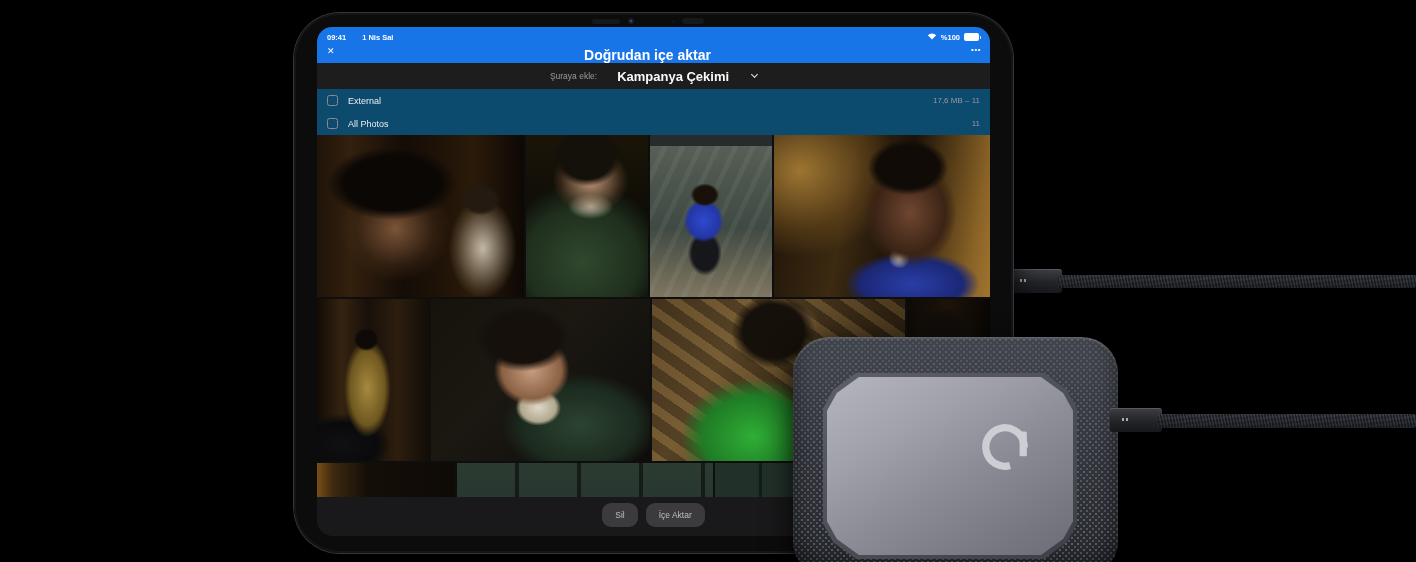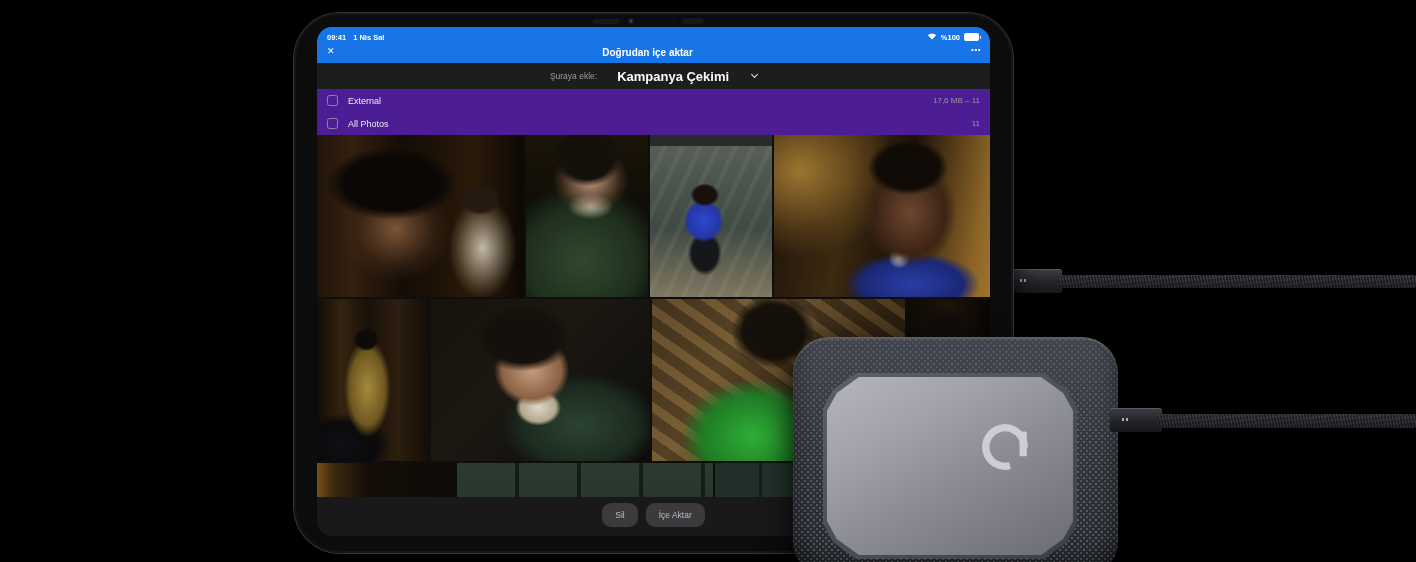--- a/index.html
+++ b/index.html
@@ -14,40 +14,40 @@
   .cam-dot{position:absolute;width:6px;height:6px;border-radius:50%;background:#1b1f29;}
   .cam-dot::after{content:"";position:absolute;left:2px;top:2px;width:2px;height:2px;border-radius:50%;background:#3a5a8c;}
   .tiny-dot{position:absolute;width:3px;height:3px;border-radius:50%;background:#141519;}
 
   .screen{position:absolute;left:23px;top:14px;width:673px;height:509px;border-radius:15px;
           overflow:hidden;background:#0e0e0e;}
 
   
   .hdr-blue{position:absolute;left:0;top:0;width:673px;height:36px;background:#1875E8;}
   .statusbar{display:flex;justify-content:space-between;align-items:center;height:17px;padding:3px 9px 0 10px;}
-  .st-left{display:flex;gap:7px;align-items:center;color:#fff;font-size:7.5px;font-weight:bold;}
+  .st-left{display:flex;gap:16px;align-items:center;color:#fff;font-size:7.5px;font-weight:bold;}
   .st-right{display:flex;gap:4px;align-items:center;color:#fff;font-size:7.5px;font-weight:bold;}
   .batt{display:flex;align-items:center;}
   .batt-body{width:15px;height:7.5px;background:#fff;border-radius:2px;}
   .batt-tip{width:1.5px;height:3px;background:#fff;border-radius:0 1px 1px 0;margin-left:.5px;}
   .titlebar{position:relative;height:19px;}
   .close-x{position:absolute;left:10px;top:2px;color:#fff;font-size:9px;cursor:pointer;}
-  .hdr-title{position:absolute;left:0;right:12px;top:3px;text-align:center;color:#fff;font-size:10px;font-weight:600;}
+  .hdr-title{position:absolute;left:0;right:12px;top:3px;text-align:center;color:#fff;font-size:14px;font-weight:600;}
   .more-dots{position:absolute;right:9px;top:1px;color:#fff;font-size:8px;letter-spacing:.5px;cursor:pointer;}
 
   
   .addto{position:absolute;left:0;top:36px;width:673px;height:26px;background:#1d1d1e;
          display:flex;align-items:center;justify-content:center;gap:20px;}
   .addto-label{color:#9b9b9e;font-size:8.5px;}
   .addto-value{color:#fafafa;font-size:13px;font-weight:700;}
   .chev{width:5px;height:5px;border-right:1.5px solid #e8e8e8;border-bottom:1.5px solid #e8e8e8;
         transform:rotate(45deg);margin-top:-3px;margin-left:3px;}
 
   
-  .src-row{position:absolute;left:0;width:673px;height:23px;background:#4c1d95;
+  .src-row{position:absolute;left:0;width:673px;height:23px;background:#0c4a6e;
            display:flex;align-items:center;padding:0 10px;}
   .src-row.r1{top:62px;} .src-row.r2{top:85px;}
   .cbx{width:11px;height:11px;border:1px solid #8a8a8f;border-radius:2.5px;background:transparent;cursor:pointer;}
   .src-label{color:#ececee;font-size:9px;margin-left:10px;}
   .src-meta{margin-left:auto;color:#98989c;font-size:8px;}
 
   
   .grid{position:absolute;left:0;top:108px;width:673px;}
   .grow{display:flex;gap:2px;margin-bottom:2px;}
   .grow3{height:34px;overflow:hidden;}

